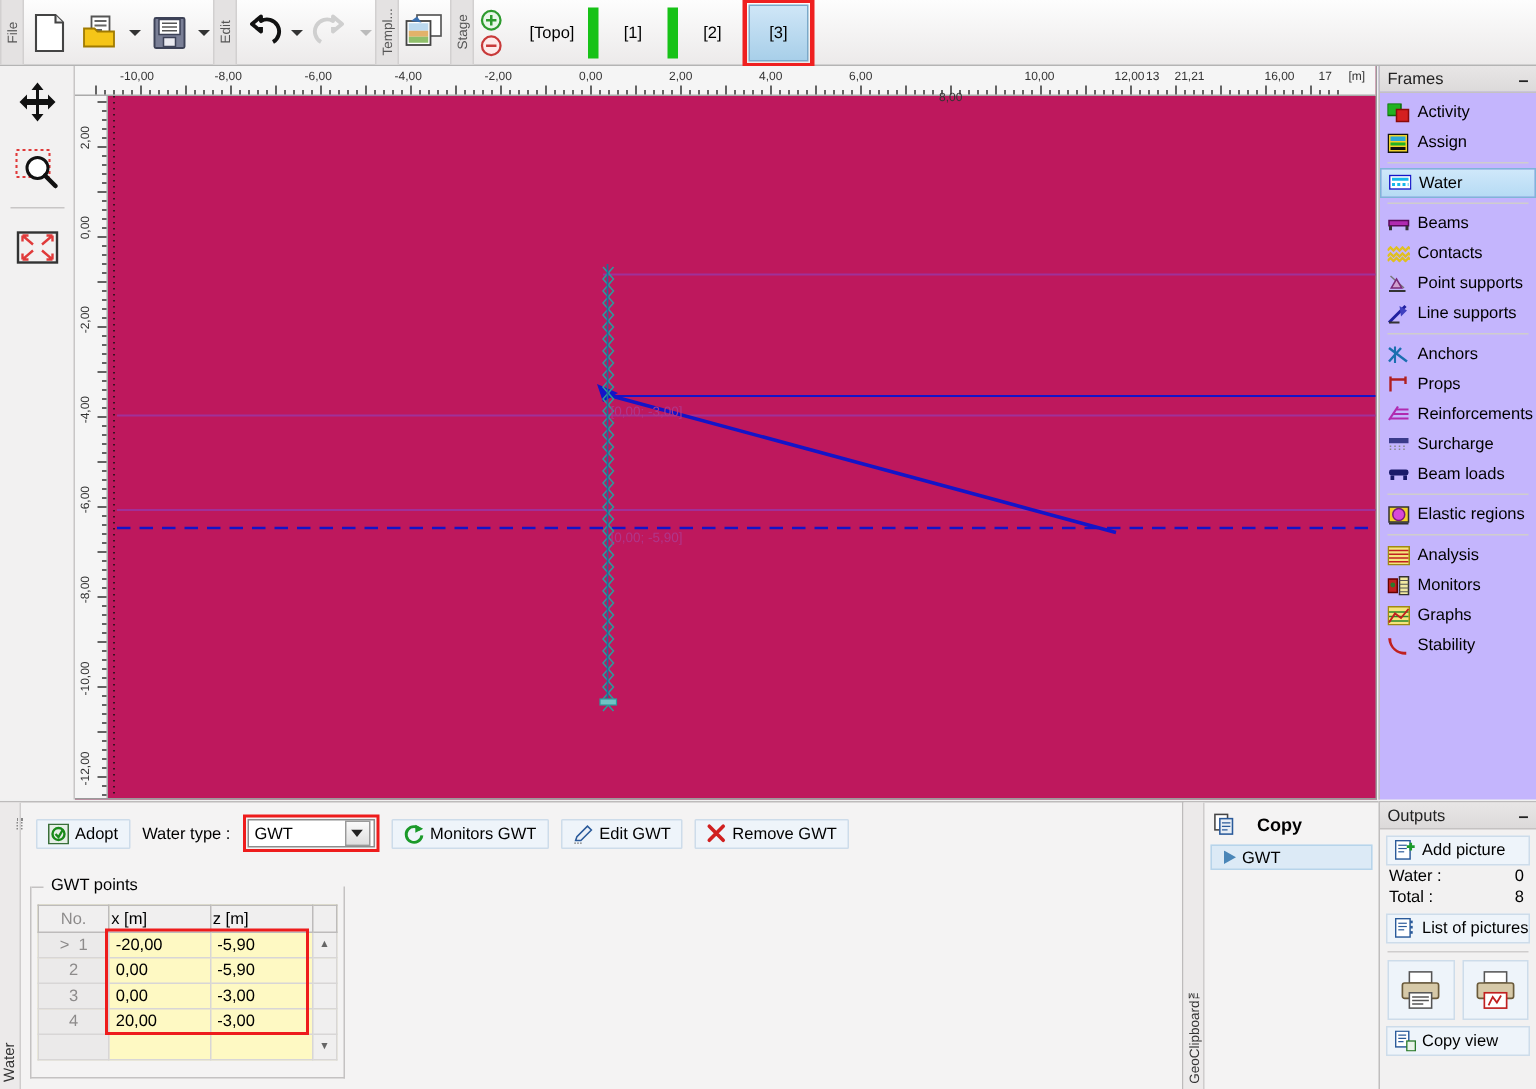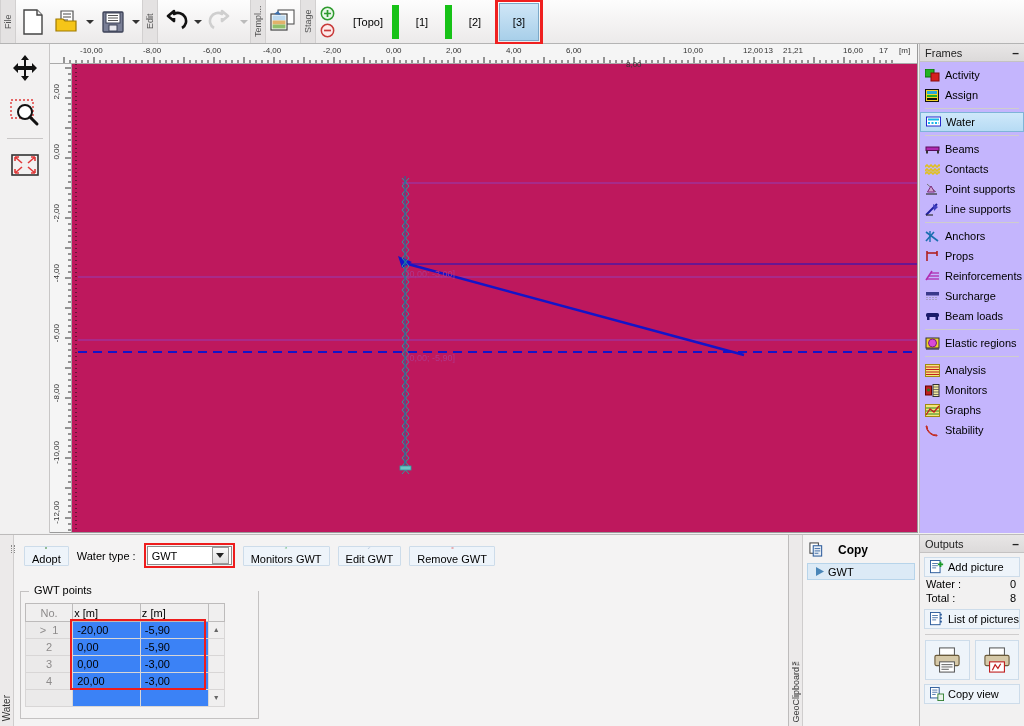--- a/index.html
+++ b/index.html
@@ -128,49 +128,48 @@
     border-left: 1px dotted #888; border-right: 1px dotted #888;
   }
   #btnrow {
     position: absolute; left: 24px; top: 8px; display: flex; align-items: center; gap: 8px;
   }
   .act-btn {
     display: flex; align-items: center; gap: 4px;
     height: 20px; padding: 0 7px; font-size: 11px;
     background: #eef4fa; border: 1px solid #cddcea; cursor: pointer;
     border-radius: 1px;
-    flex-direction: column;
   }
   .lbl-plain { font-size: 11px; color: #000; }
   .combo {
     width: 85px; height: 19px; background: #fff; border: 1px solid #8d8d8d;
     display: flex; align-items: center; justify-content: space-between;
     font-size: 11px; padding: 0 2px 0 4px; cursor: pointer;
   }
   .combo-arrow {
     width: 17px; height: 17px; background: linear-gradient(#fafafa,#dfdfdf);
     border: 1px solid #9a9a9a; display:flex; align-items:center; justify-content:center;
     font-size: 7px;
   }
   .redbox { border: 2px solid #ee1c1c; padding: 1px; display: inline-block; }
   #msgtext { position: absolute; left: 24px; top: 39px; font-size: 11px; color: #000; }
   #gwtgroup {
-    position: absolute; left: 20px; top: 56px; width: 239px; height: 128px;
+    position: absolute; left: 20px; top: 56px; width: 210px; height: 128px;
     border: 1px solid #c4c2c2; border-top: none;
   }
   #gwtgroup::before {
     content: ""; position: absolute; left: 0; top: 0; width: 8px; height: 1px; background: #c4c2c2;
   }
   #gwtlegend {
     position: absolute; left: 10px; top: -7px; font-size: 11px;
     background: #f4f3f3; padding: 0 3px;
   }
   #gwttable {
     position: absolute; left: 4px; top: 12px; width: 200px;
-    border-collapse: collapse; font-size: 11px; background: #3b82f6;
+    border-collapse: collapse; font-size: 11px; background: #fef9c3;
   }
   #gwttable th {
     background: #f0efef; border: 1px solid #bdbbbb; height: 18px;
     font-weight: normal; font-size: 11px;
   }
   #gwttable td { border: 1px solid #d8d6d6; height: 17px; padding: 0 4px; }
   .c-no { width: 46px; text-align: center; background: #ebeaea; color: #8d8b8b; }
   .c-num { width: 66px; text-align: left; }
   .c-scroll { width: 16px; background: #f0efef; border: 1px solid #bdbbbb; }
   #tbl-redbox {

